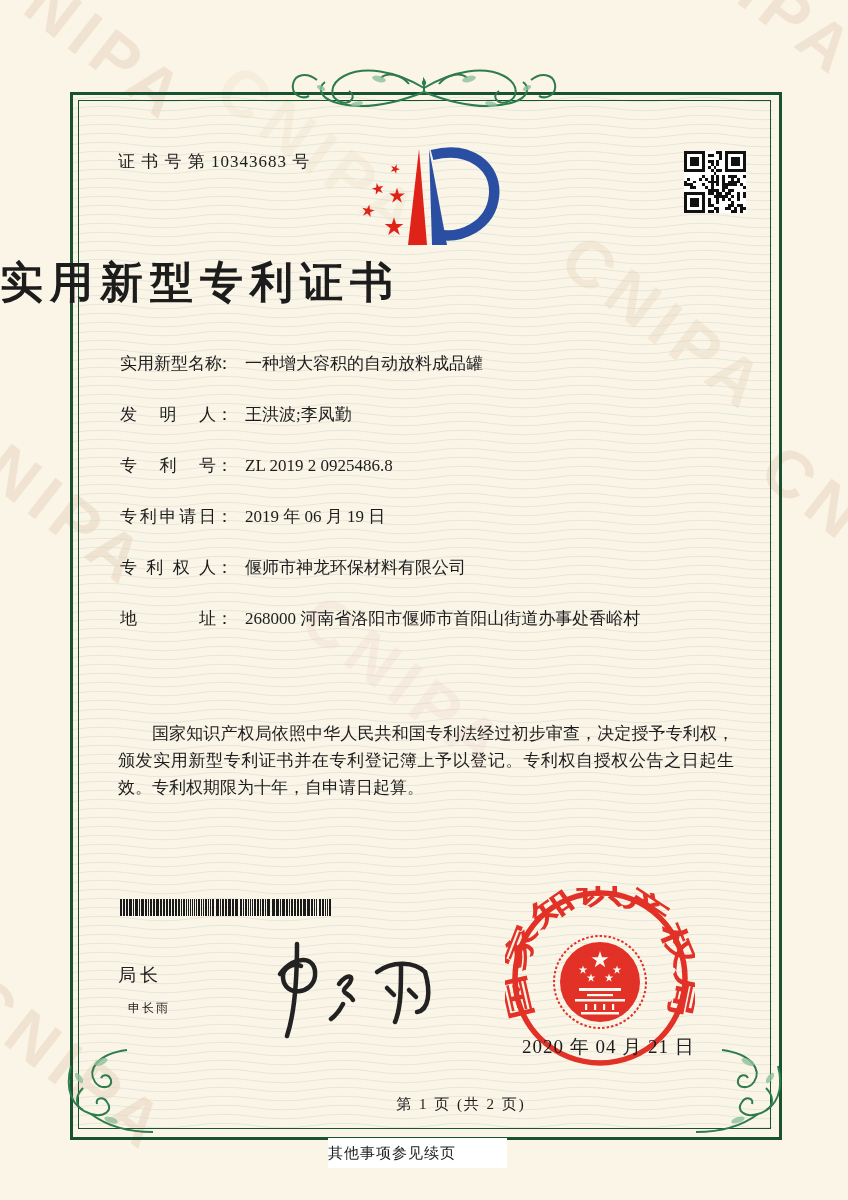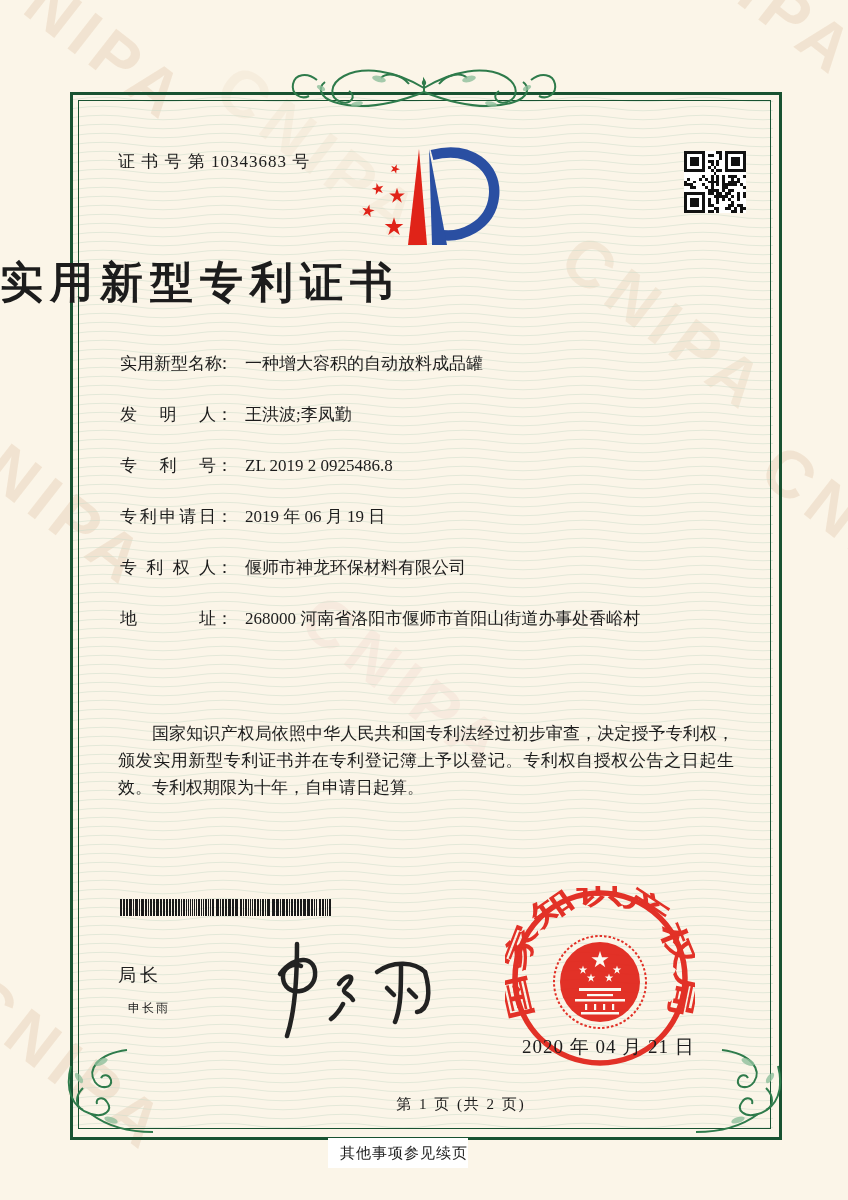--- a/index.html
+++ b/index.html
@@ -54,22 +54,22 @@
   .seal{position:absolute;left:505px;top:886px;opacity:.94;}
   .seal .ring{fill:none;stroke:var(--seal-red);stroke-width:5.5;}
   .seal .wreath{fill:none;stroke:var(--seal-red);stroke-width:2;stroke-dasharray:2.5 2;}
   .seal .emblem{fill:var(--seal-red);}
   .seal .white{fill:#fdfaf2;}
   .seal text{fill:var(--seal-red);font-weight:700;font-size:29px;
       font-family:"Liberation Serif","DejaVu Serif",serif;}
   .seal-date{position:absolute;left:522px;top:1034px;font-size:19px;letter-spacing:1px;z-index:5;}
   .pagenum{position:absolute;left:0;top:1095px;width:848px;text-align:center;
       font-size:15px;letter-spacing:2px;padding-left:37px;}
-  .footer-note{position:absolute;left:328px;top:1138px;width:140px;height:30px;
-      background:#ffffff;text-align:right;line-height:30px;font-size:15px;letter-spacing:1px;}
+  .footer-note{position:absolute;left:328px;top:1138px;width:179px;height:30px;
+      background:#ffffff;text-align:left;line-height:30px;font-size:15px;letter-spacing:1px;}
 </style>
 </head>
 <body>
 
 <div class="page">
 
   <div id="wm-layer">
       <div class="wm" style="left: -35px; top: -5px; opacity: 0.5;">CNIPA</div>
       <div class="wm" style="left: 635px; top: -50px; opacity: 0.5;">CNIPA</div>
       <div class="wm" style="left: 200px; top: 115px; opacity: 0.225;">CNIPA</div>

